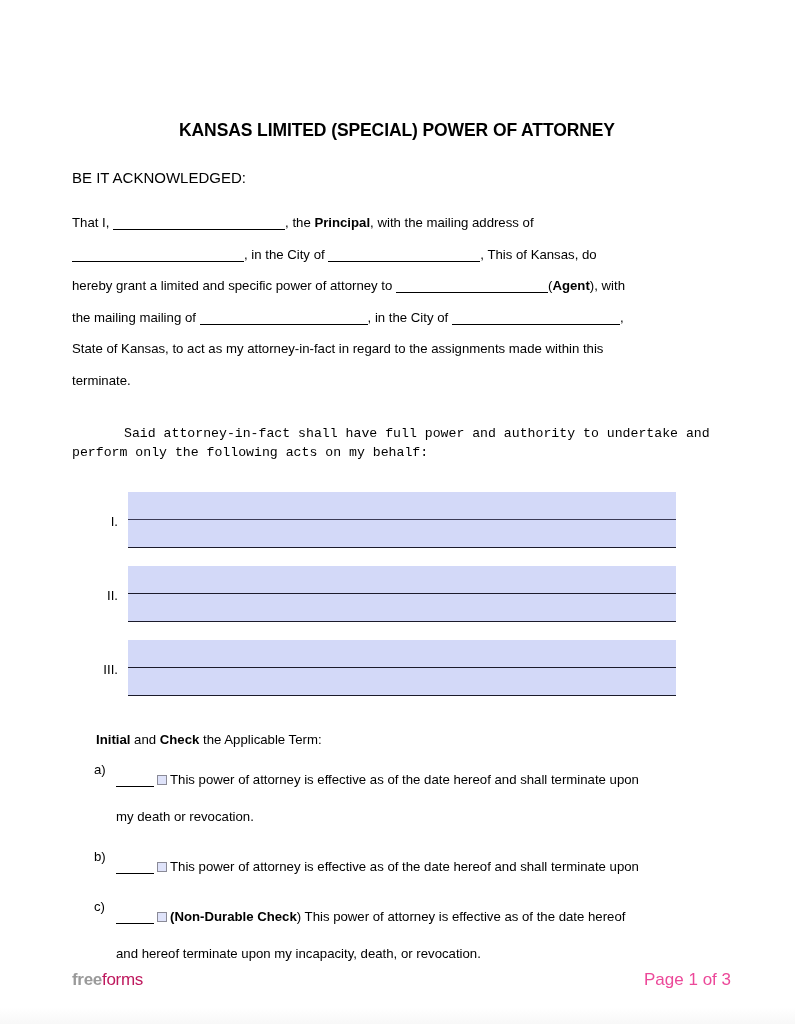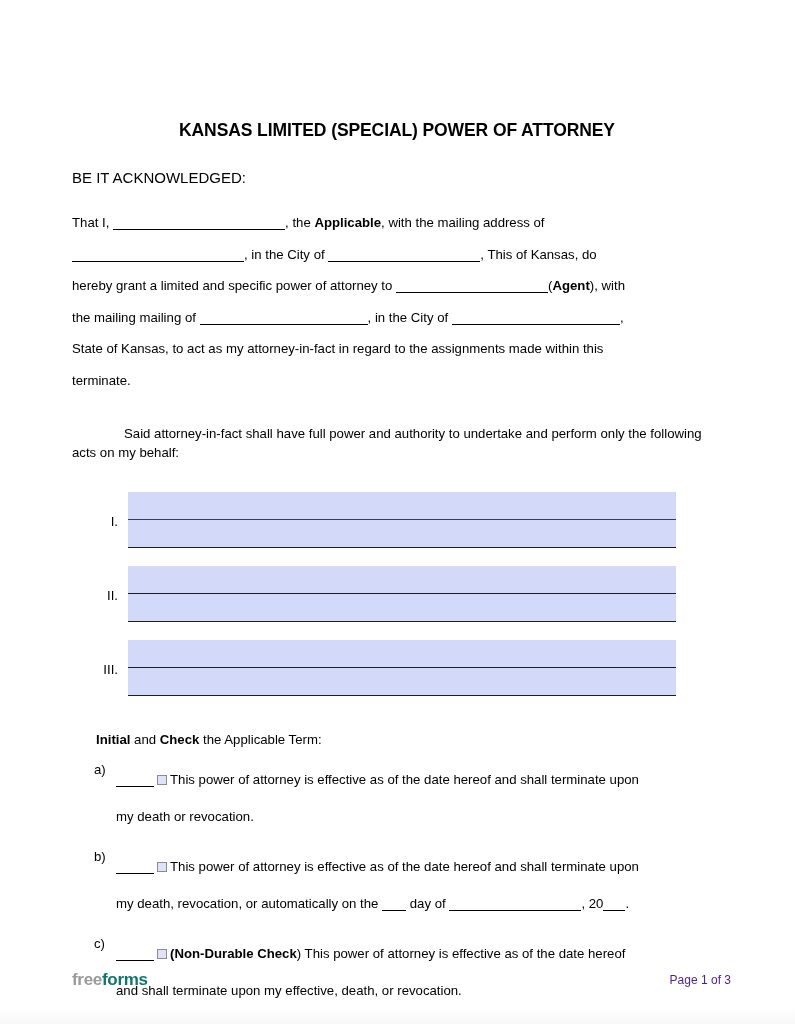--- a/index.html
+++ b/index.html
@@ -94,20 +94,21 @@
   .b-addr2   { width: 168px; }
   .b-city2   { width: 168px; }
 
   .spacer-para { height: 28px; }
 
   .said-para {
     font-size: 13.2px;
     line-height: 19px;
     margin: 0;
     text-indent: 52px;
+    font-family: Liberation Mono, monospace;
   }
 
   
   .items {
     margin-top: 30px;
   }
   .item-row {
     display: flex;
     align-items: flex-start;
     margin-bottom: 18px;
@@ -211,42 +212,42 @@
     top: 958px;
     display: flex;
     justify-content: space-between;
     align-items: center;
   }
   .logo {
     font-size: 17px;
     letter-spacing: -0.3px;
   }
   .logo .free  { color: #9a9a9a; font-weight: bold; }
-  .logo .forms { color: #0f766e; font-weight: bold; }
+  .logo .forms { color: #be185d; font-weight: normal; }
   .page-num {
-    font-size: 12px;
-    color: #4c1d95;
+    font-size: 17px;
+    color: #ec4899;
   }
 
   b, strong { font-weight: bold; }
 </style>
 </head>
 <body>
 
 <div class="page">
 
   <div class="content">
 
     <h1 class="doc-title">KANSAS LIMITED (SPECIAL) POWER OF ATTORNEY</h1>
 
     <p class="ack">BE IT ACKNOWLEDGED:</p>
 
     <p class="body-para">
       <span>That I,</span>
-      <span class="blank b-name offset"></span><span>, the </span><b>Applicable</b><span>, with the mailing address of</span>
+      <span class="blank b-name offset"></span><span>, the </span><b>Principal</b><span>, with the mailing address of</span>
       <br>
       <span class="blank b-addr1 offset"></span><span>, in the City of</span>
       <span class="blank b-city1 offset"></span><span>, This of Kansas, do</span>
       <br>
       <span>hereby grant a limited and specific power of attorney to</span>
       <span class="blank b-agent offset"></span>(<b>Agent</b><span>), with</span>
       <br>
       <span>the mailing mailing of</span>
       <span class="blank b-addr2 offset"></span><span>, in the City of</span>
       <span class="blank b-city2 offset"></span><span>,</span>
@@ -295,34 +296,28 @@
       <div class="term-body">
         <span class="init-blank"></span><span class="checkbox"></span><span>This power of attorney is effective as of the date hereof and shall terminate upon</span>
         <span class="l2">my death or revocation.</span>
       </div>
     </div>
 
     <div class="term">
       <div class="term-letter">b)</div>
       <div class="term-body">
         <span class="init-blank"></span><span class="checkbox"></span><span>This power of attorney is effective as of the date hereof and shall terminate upon</span>
-        <span class="l2">
-          <span>my death, revocation, or automatically on the</span>
-          <span class="blank b-day"></span>
-          <span>day of</span>
-          <span class="blank b-month"></span><span>, 20</span><span class="blank b-year"></span><span>.</span>
-        </span>
       </div>
     </div>
 
     <div class="term">
       <div class="term-letter">c)</div>
       <div class="term-body">
         <span class="init-blank"></span><span class="checkbox"></span><b>(Non-Durable Check</b><span>) This power of attorney is effective as of the date hereof</span>
-        <span class="l2">and shall terminate upon my effective, death, or revocation.</span>
+        <span class="l2">and hereof terminate upon my incapacity, death, or revocation.</span>
       </div>
     </div>
 
   </div>
 
   <div class="footer">
     <div class="logo"><span class="free">free</span><span class="forms">forms</span></div>
     <div class="page-num">Page 1 of 3</div>
   </div>
 

